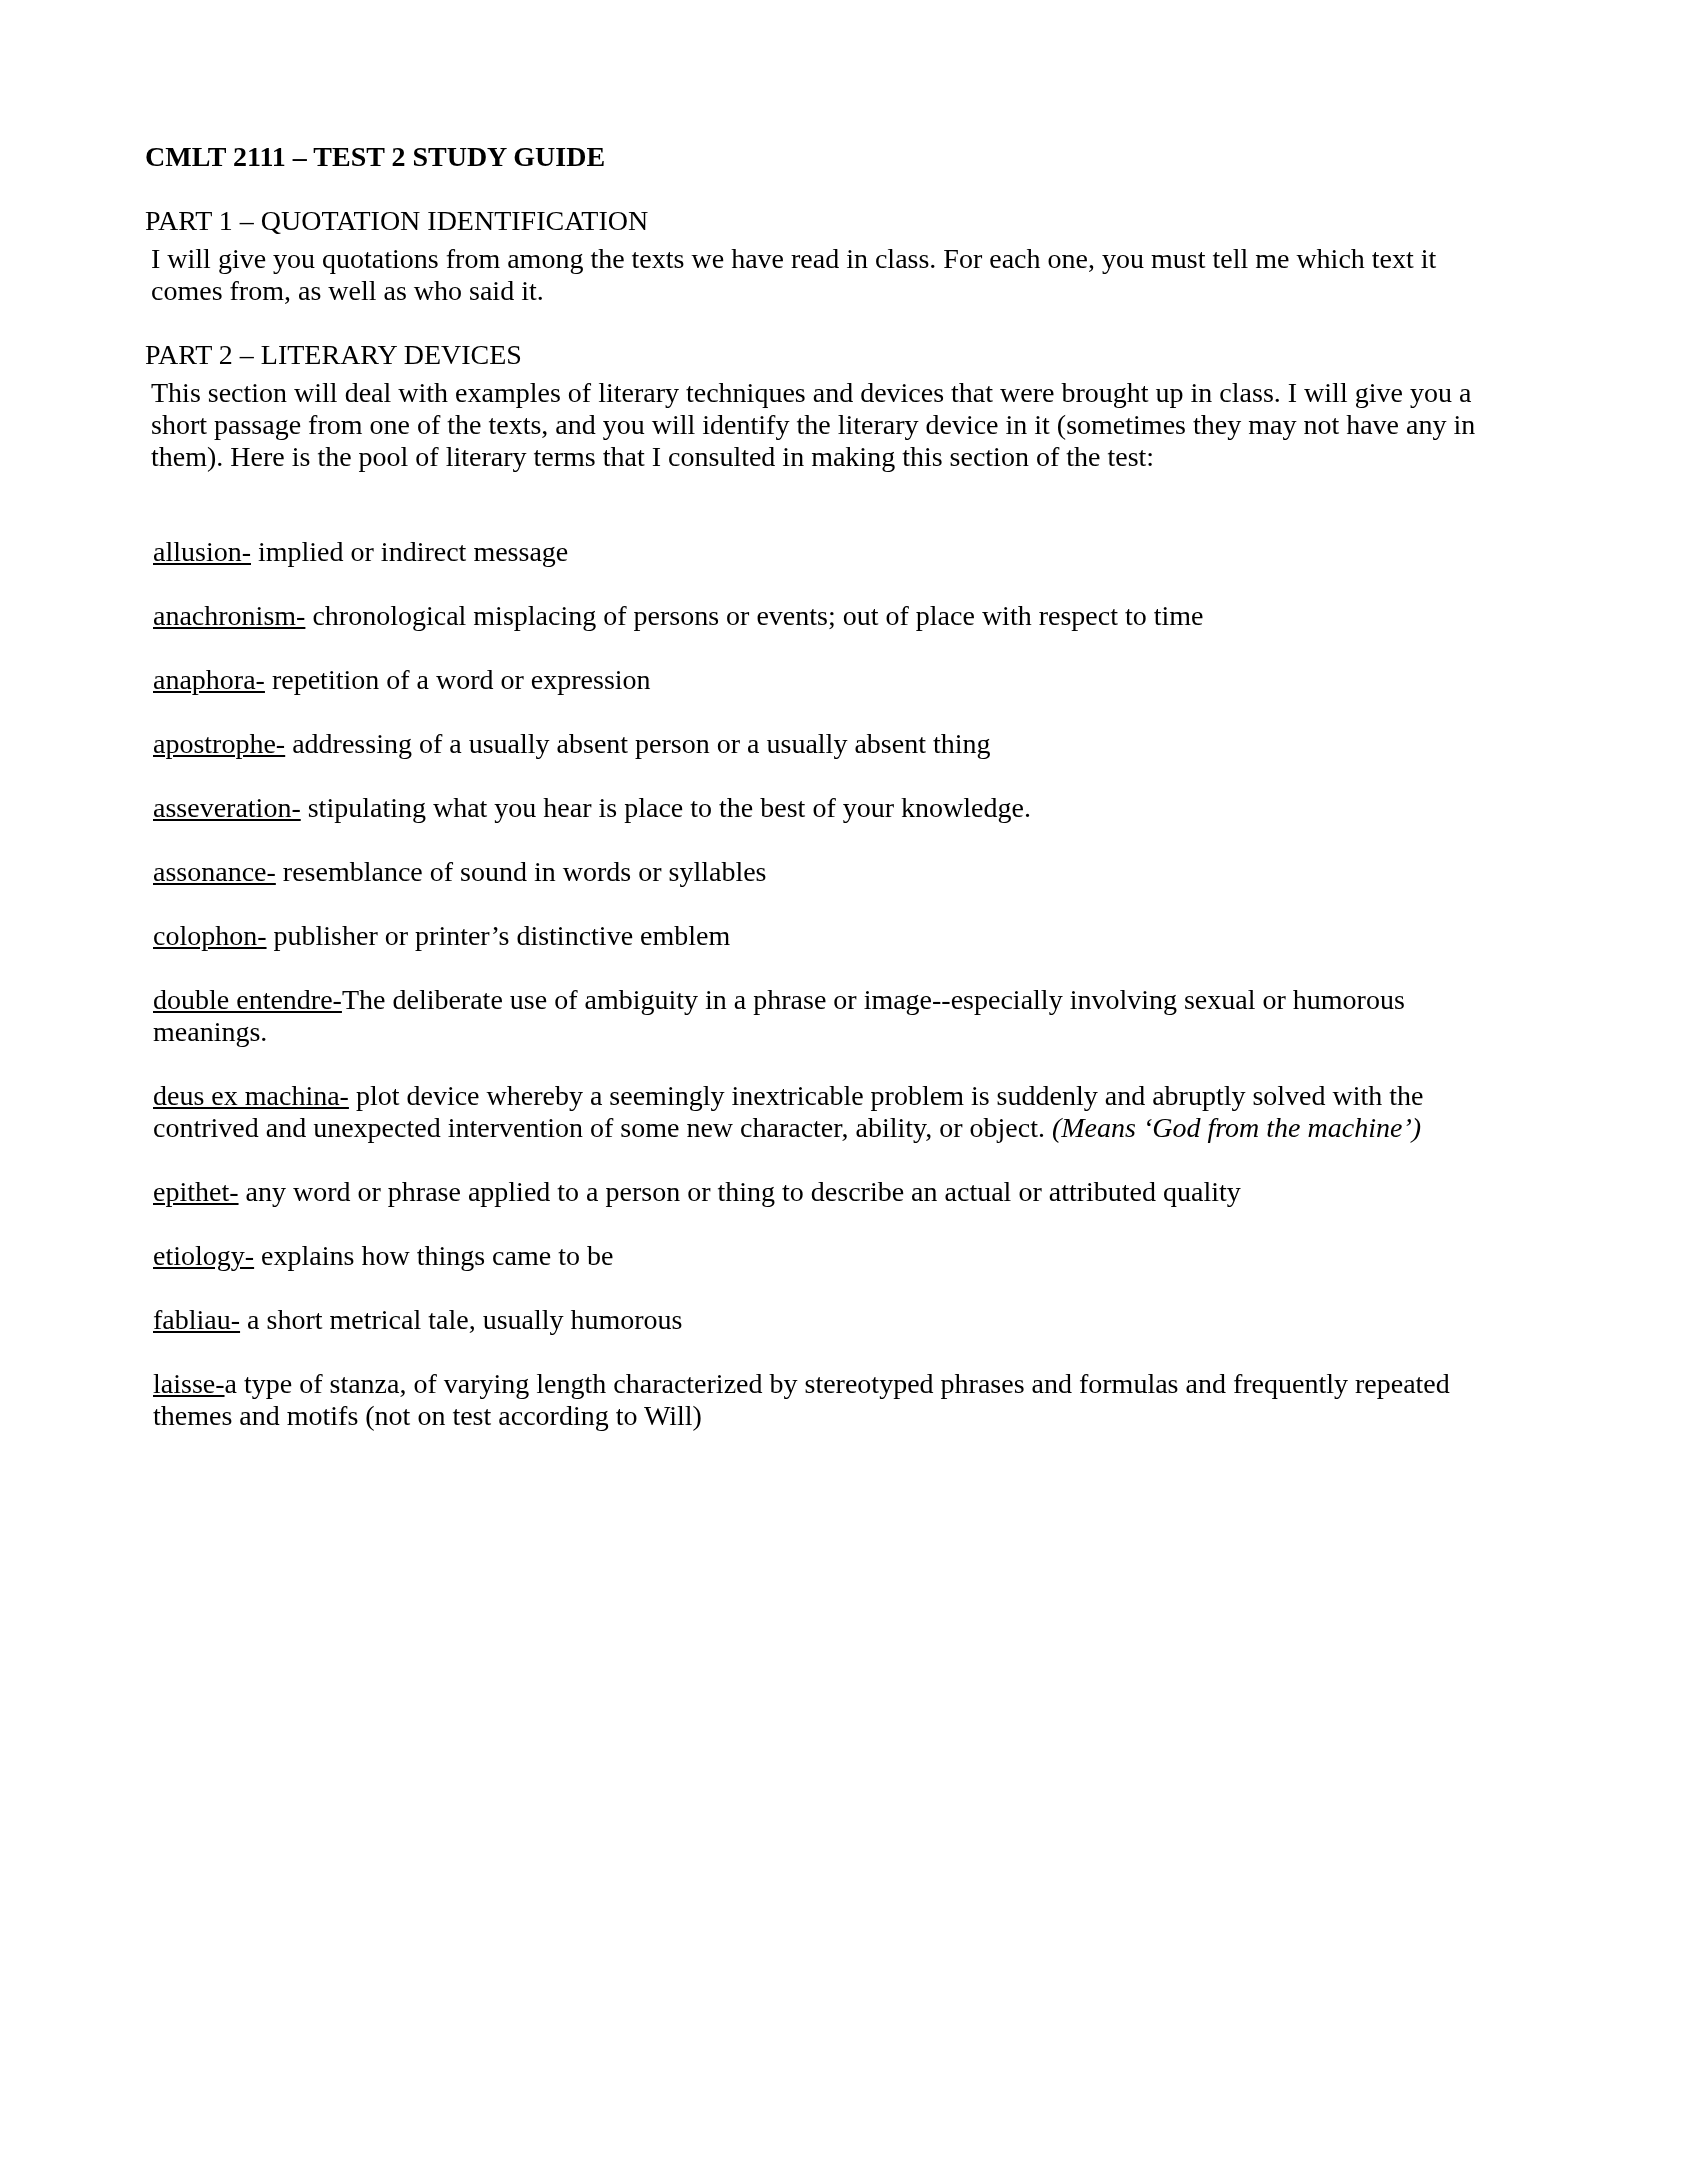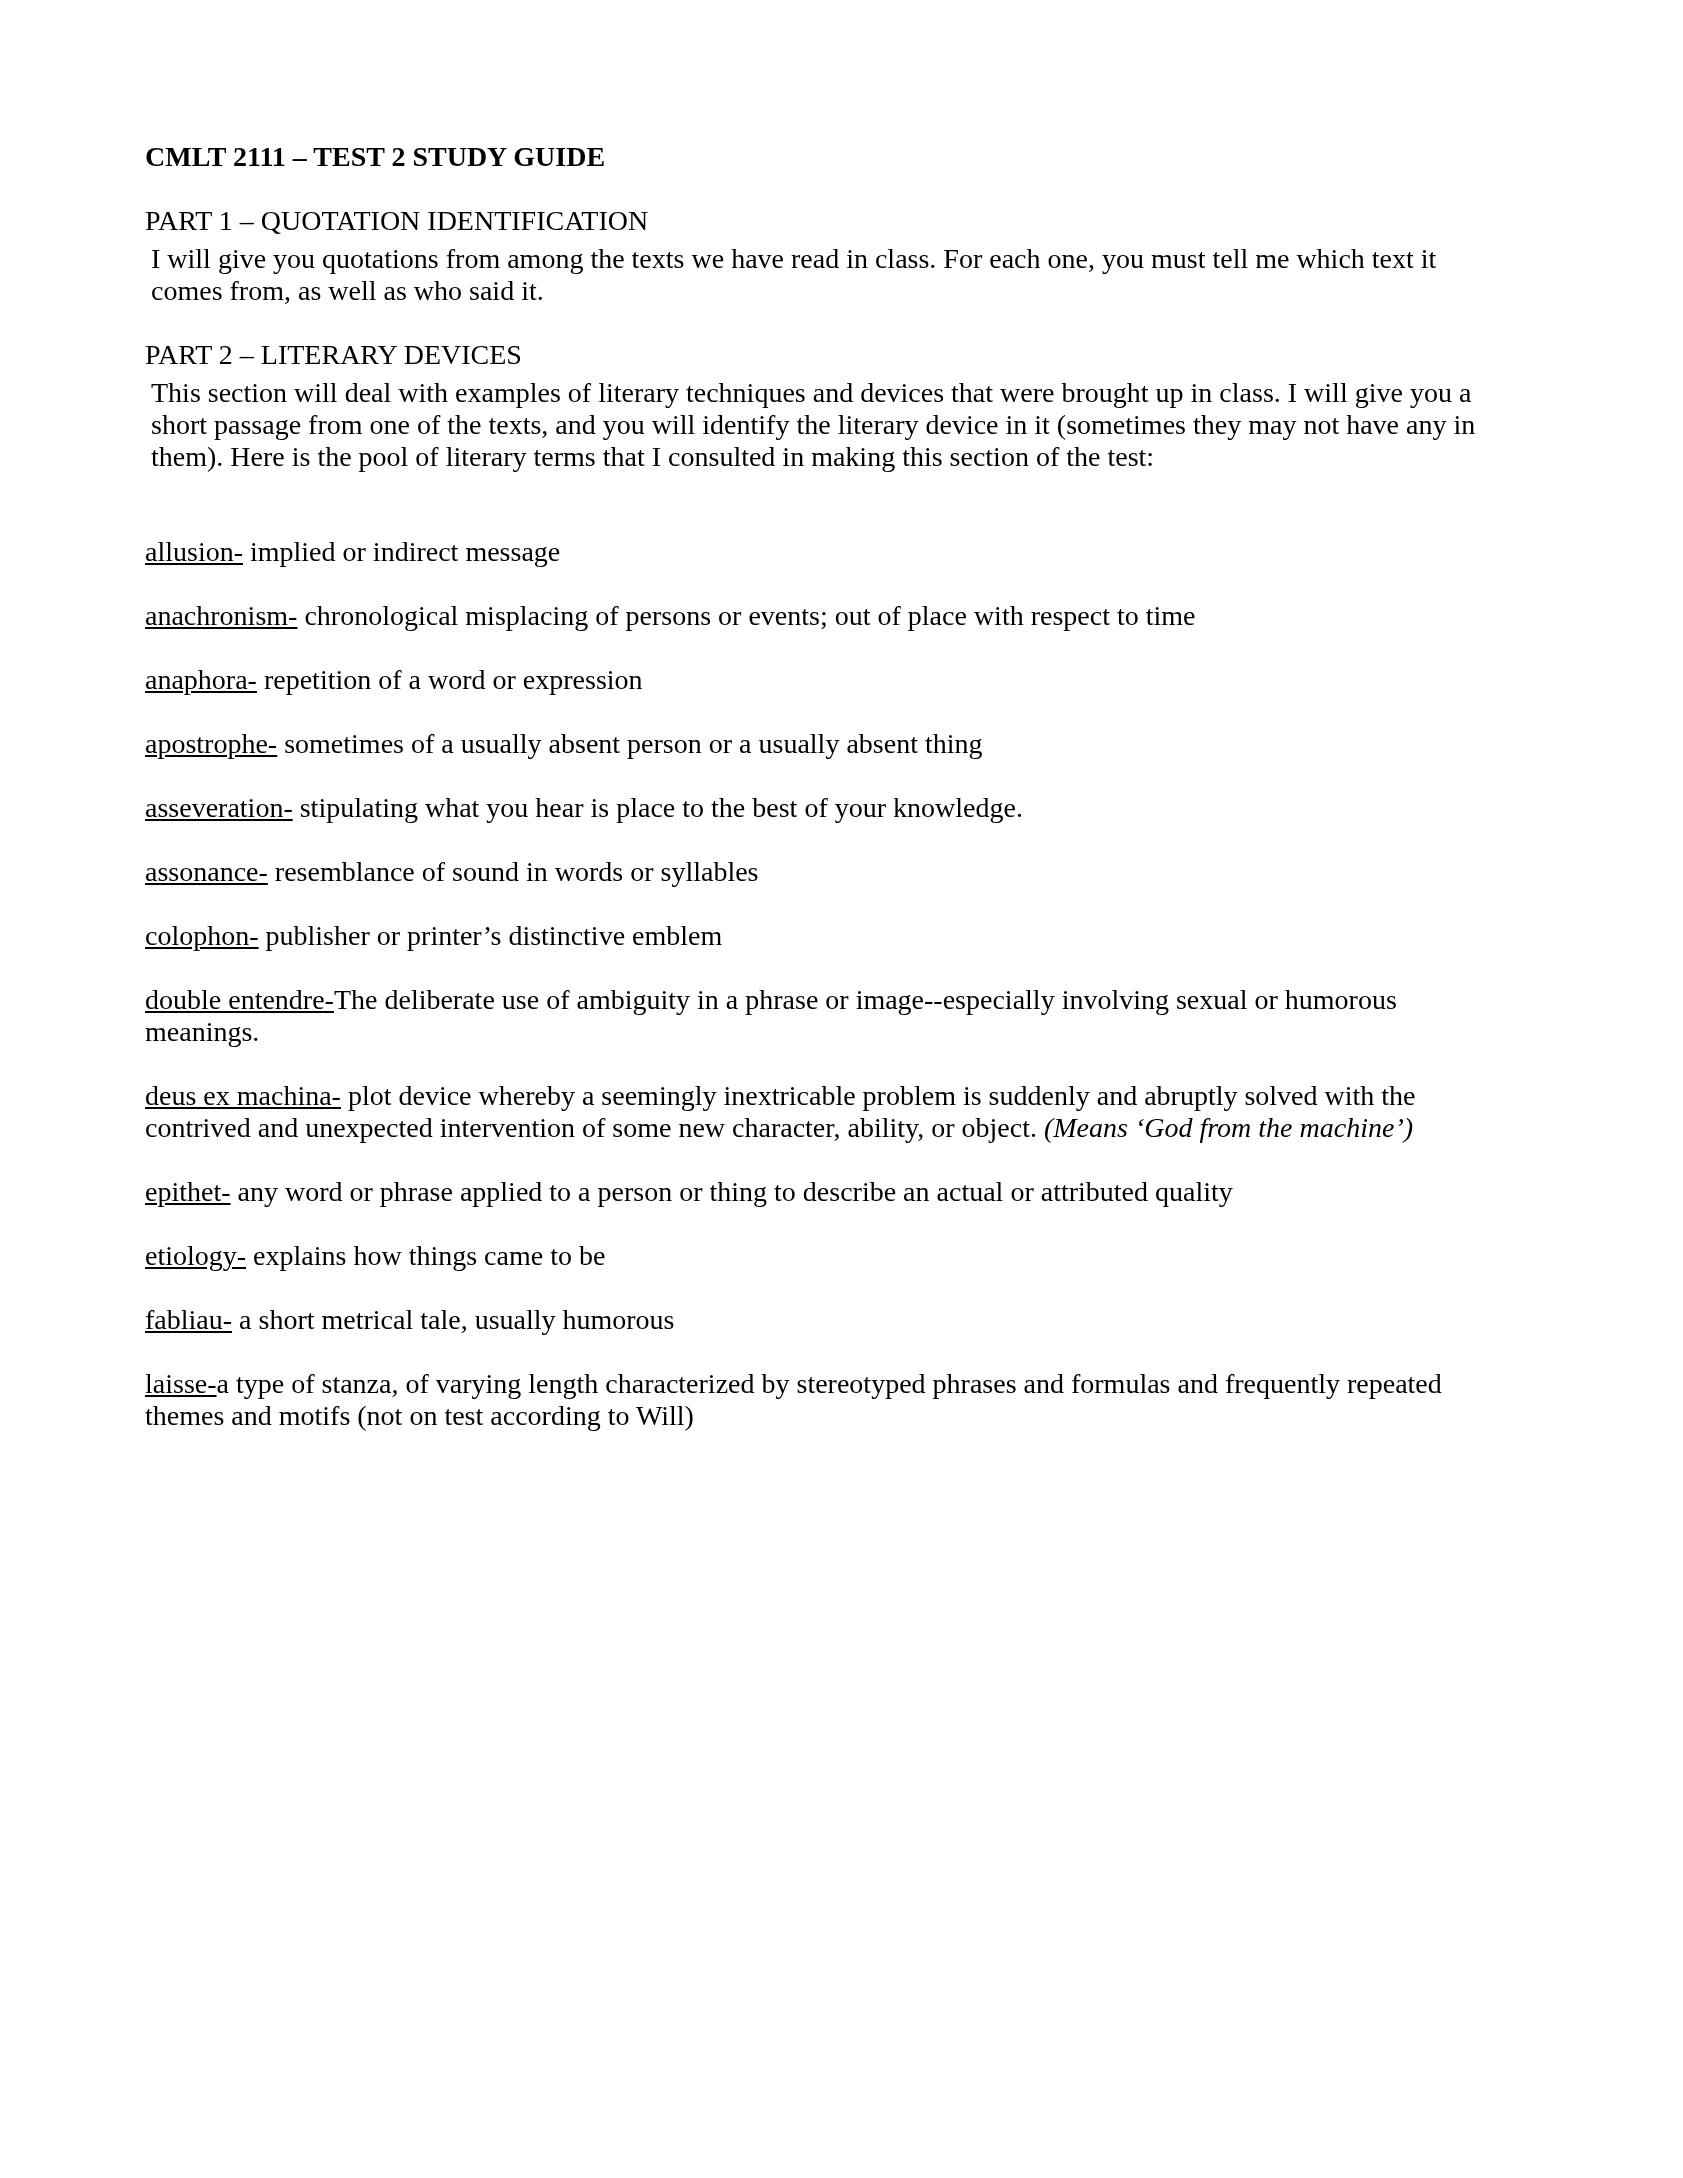--- a/index.html
+++ b/index.html
@@ -33,21 +33,21 @@
     font-weight: normal;
     margin: 32px 0 0 0;
   }
   .section-body {
     margin: 6px;
   }
   .terms {
     margin-top: 63px;
   }
   .term-entry {
-    margin: 0 0 32px 0;
+    margin: 0 0 32px 8px;
   }
   .term-entry:last-child {
     margin-bottom: 0;
   }
   .term {
     text-decoration: underline;
   }
   .note {
     font-style: italic;
   }
@@ -69,21 +69,21 @@
     <p class="section-body">This section will deal with examples of literary techniques and devices that were brought up in class. I will give you a short passage from one of the texts, and you will identify the literary device in it (sometimes they may not have any in them). Here is the pool of literary terms that I consulted in making this section of the test:</p>
   </section>
 
   <div class="terms">
   <p class="term-entry"><span class="term">allusion-</span><span> implied or indirect message</span></p>
 
   <p class="term-entry"><span class="term">anachronism-</span><span> chronological misplacing of persons or events; out of place with respect to time</span></p>
 
   <p class="term-entry"><span class="term">anaphora-</span><span> repetition of a word or expression</span></p>
 
-  <p class="term-entry"><span class="term">apostrophe-</span><span> sometimes of a usually absent person or a usually absent thing</span></p>
+  <p class="term-entry"><span class="term">apostrophe-</span><span> addressing of a usually absent person or a usually absent thing</span></p>
 
   <p class="term-entry"><span class="term">asseveration-</span><span> stipulating what you hear is place to the best of your knowledge.</span></p>
 
   <p class="term-entry"><span class="term">assonance-</span><span> resemblance of sound in words or syllables</span></p>
 
   <p class="term-entry"><span class="term">colophon-</span><span> publisher or printer’s distinctive emblem</span></p>
 
   <p class="term-entry"><span class="term">double entendre-</span><span>The deliberate use of ambiguity in a phrase or image--especially involving sexual or humorous meanings.</span></p>
 
   <p class="term-entry"><span class="term">deus ex machina-</span><span> plot device whereby a seemingly inextricable problem is suddenly and abruptly solved with the contrived and unexpected intervention of some new character, ability, or object. </span><span class="note">(Means ‘God from the machine’)</span></p>

